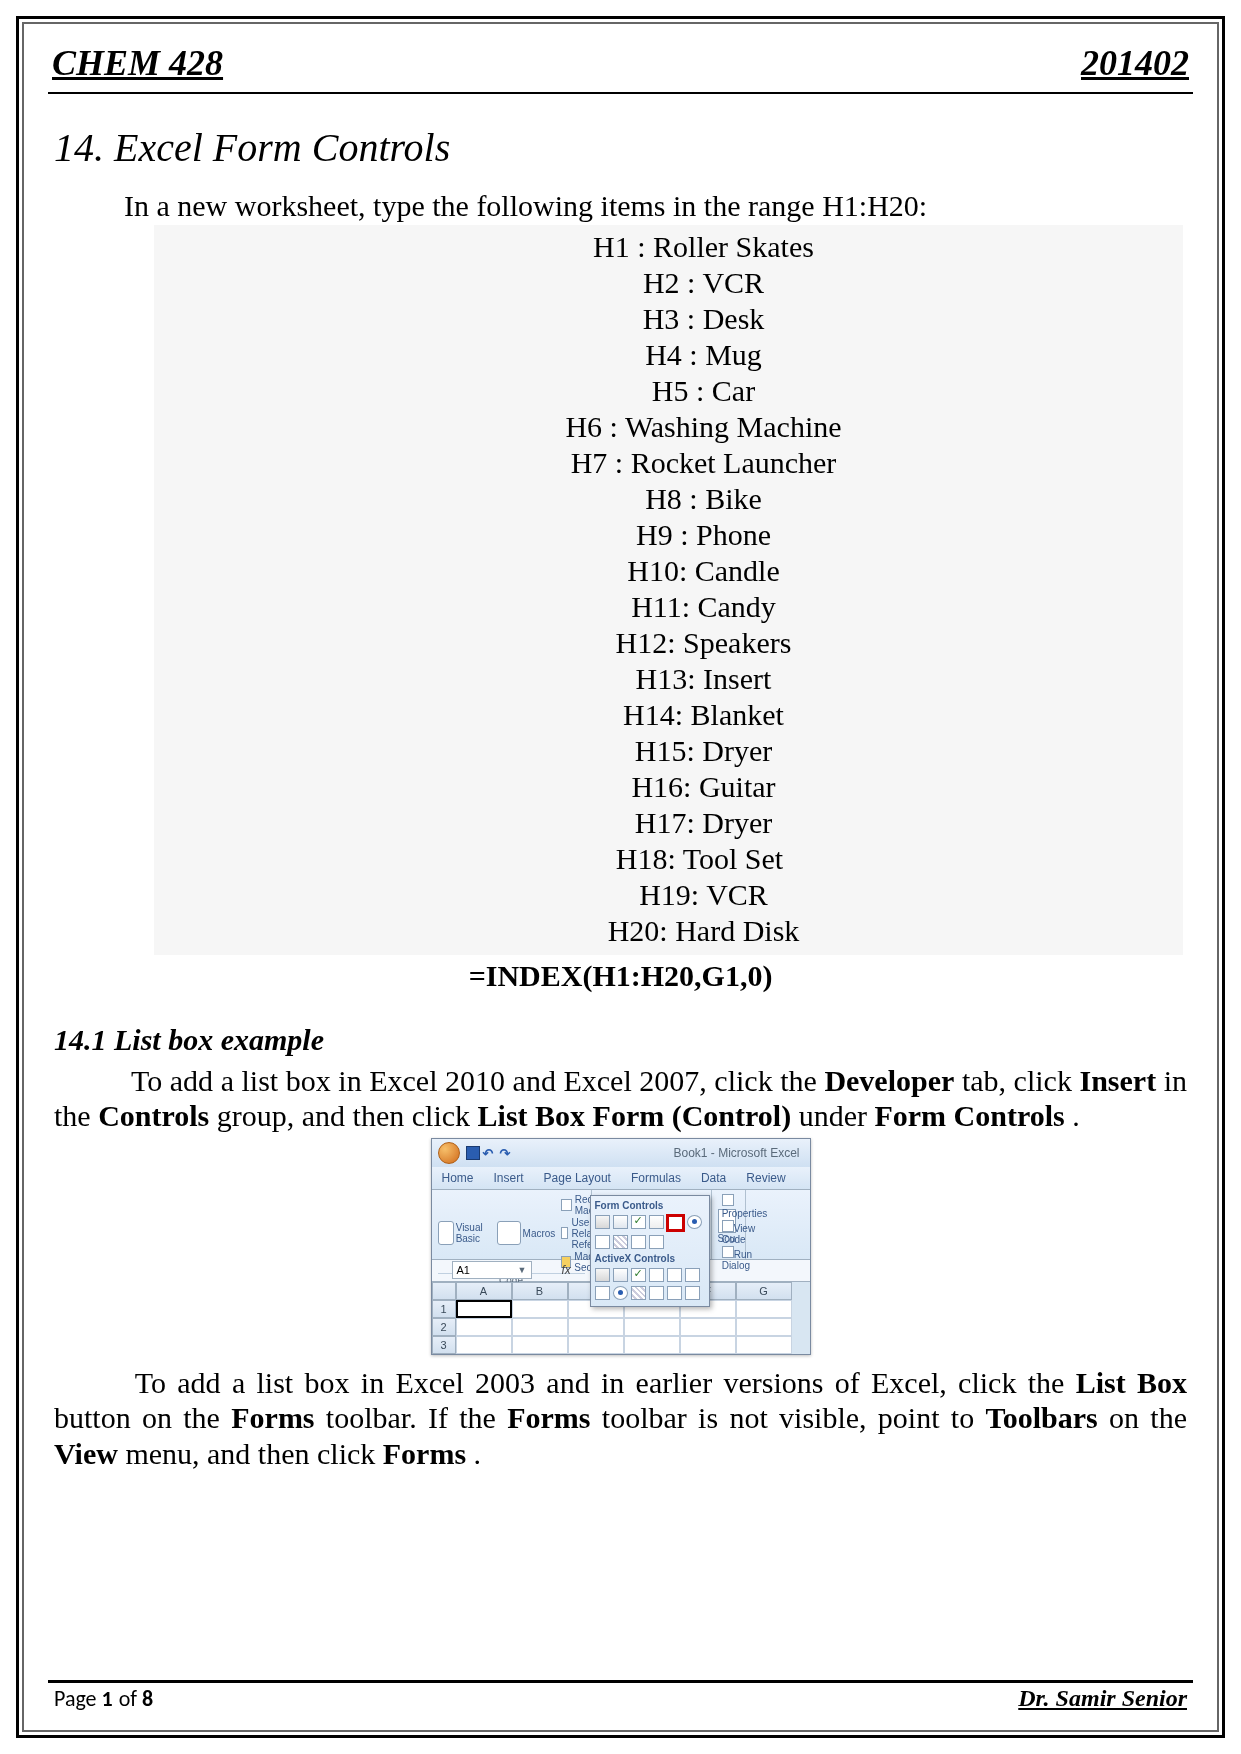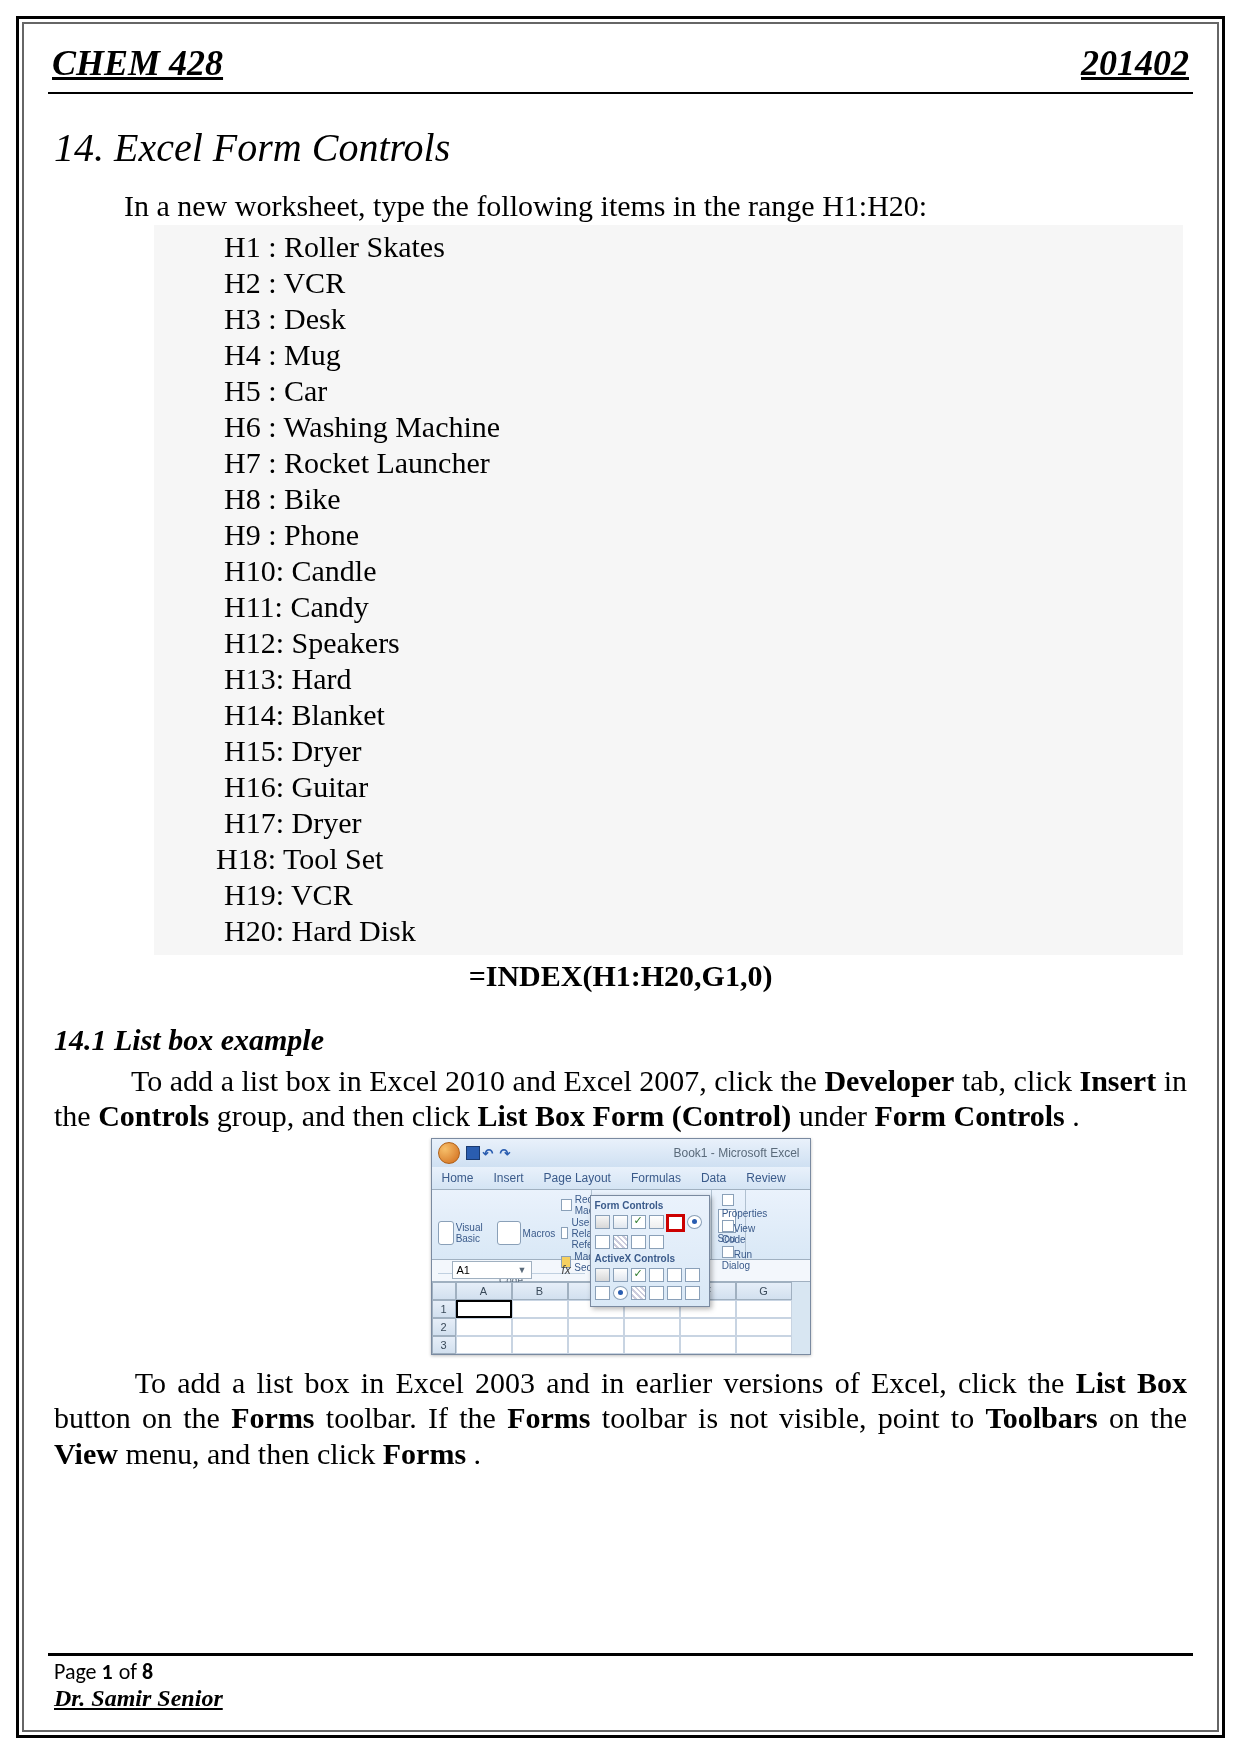--- a/index.html
+++ b/index.html
@@ -57,20 +57,21 @@
       margin-left: 70px;
       margin-bottom: 2px;
     }
     .items-block {
       background: #f6f6f6;
       margin-left: 100px;
       margin-right: 4px;
       padding: 4px 0 6px 70px;
       font-size: 30px;
       line-height: 1.2;
+      text-align: center;
     }
     .items-block .item-row { white-space: pre; }
     .followup {
       background: #f6f6f6;
       margin-left: 100px;
       margin-right: 4px;
       padding: 10px 0 8px 20px;
       font-size: 30px;
     }
     .formula {
@@ -254,21 +255,20 @@
     .tiny.radio { border-radius: 50%; }
     .tiny.radio::after { content: ""; display: block; width: 5px; height: 5px; background: #2a5db0; border-radius: 50%; margin: 3px auto; }
     .tiny.label { background: repeating-linear-gradient(45deg,#fff,#fff 2px,#ccd 2px,#ccd 4px); }
     .footer-rule {
       border: none; border-top: 3px solid #000;
     }
     .footer-row {
       display: flex; justify-content: space-between;
       font-size: 24px;
       padding: 2px 6px 0 6px;
-      flex-direction: column;
     }
     .footer-left .pg-label { font-family: Calibri, Arial, sans-serif; font-size: 22px; }
     .footer-left .pg-cur { font-weight: bold; }
     .footer-right {
       font-weight: bold; font-style: italic; text-decoration: underline;
       font-family: "Times New Roman", serif;
     }
     b { font-weight: bold; }
   </style>
 </head>
@@ -298,21 +298,21 @@
       <div class="item-row">H3 : Desk</div>
       <div class="item-row">H4 : Mug</div>
       <div class="item-row">H5 : Car</div>
       <div class="item-row">H6 : Washing Machine</div>
       <div class="item-row">H7 : Rocket Launcher</div>
       <div class="item-row">H8 : Bike</div>
       <div class="item-row">H9 : Phone</div>
       <div class="item-row">H10: Candle</div>
       <div class="item-row">H11: Candy</div>
       <div class="item-row">H12: Speakers</div>
-      <div class="item-row">H13: Hard</div>
+      <div class="item-row">H13: Insert</div>
       <div class="item-row">H14: Blanket</div>
       <div class="item-row">H15: Dryer</div>
       <div class="item-row">H16: Guitar</div>
       <div class="item-row">H17: Dryer</div>
       <div class="item-row" style="margin-left:-8px">H18: Tool Set</div>
       <div class="item-row">H19: VCR</div>
       <div class="item-row">H20: Hard Disk</div>
     </div>
 
     <p class="formula">=INDEX(H1:H20,G1,0)</p>

